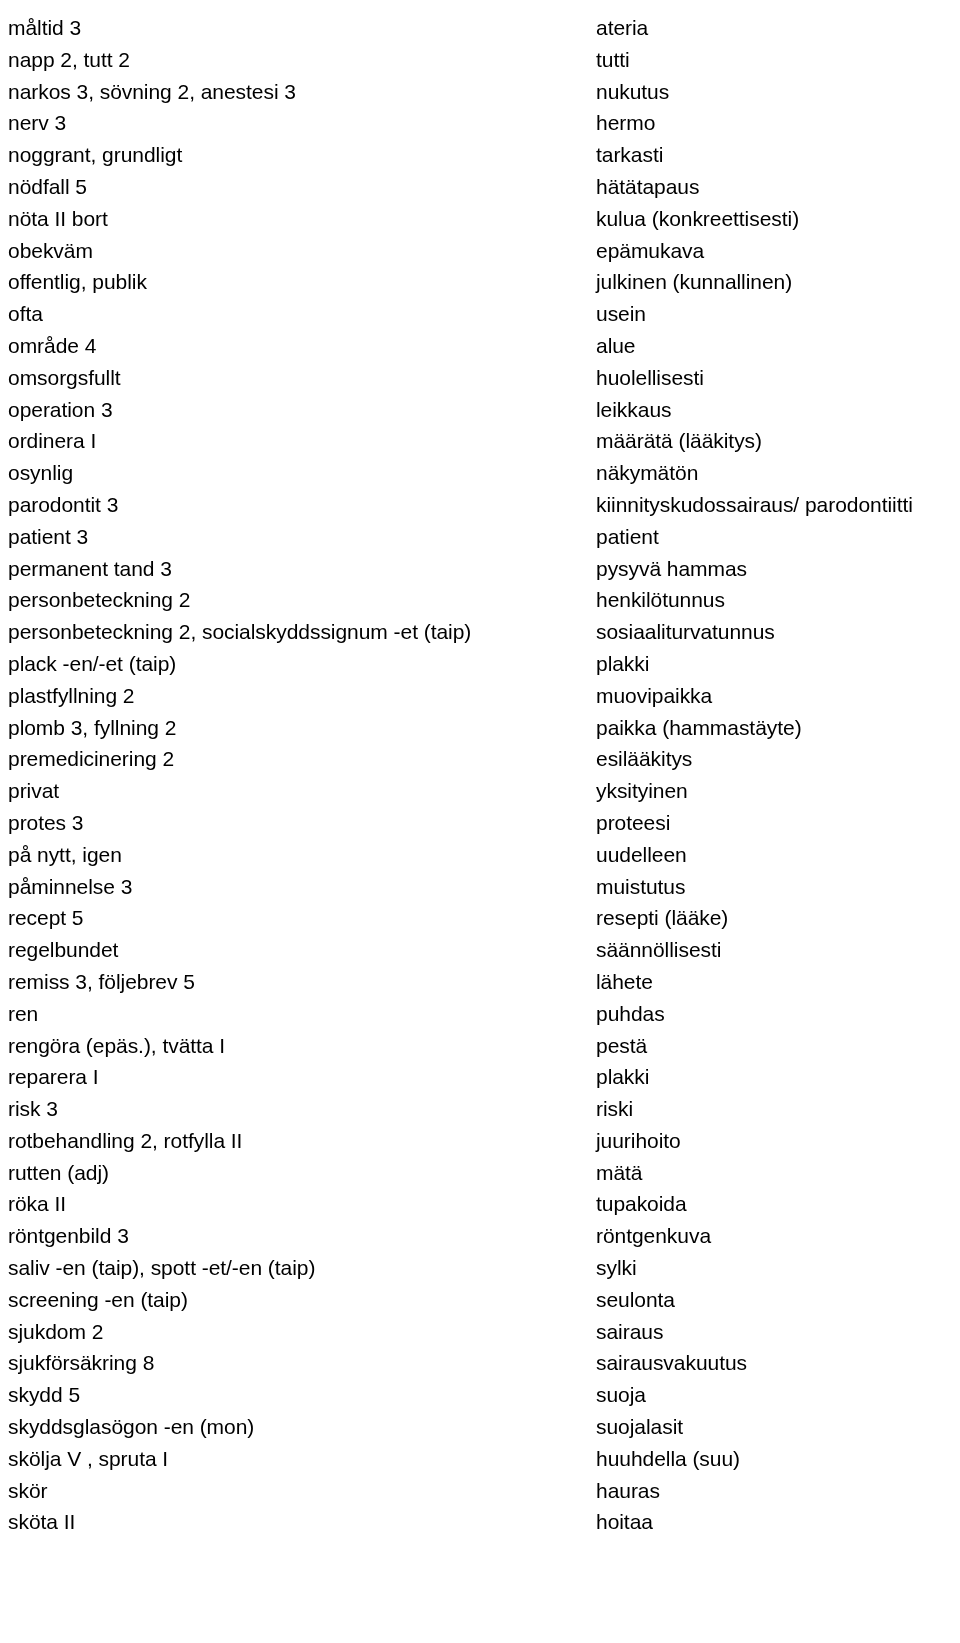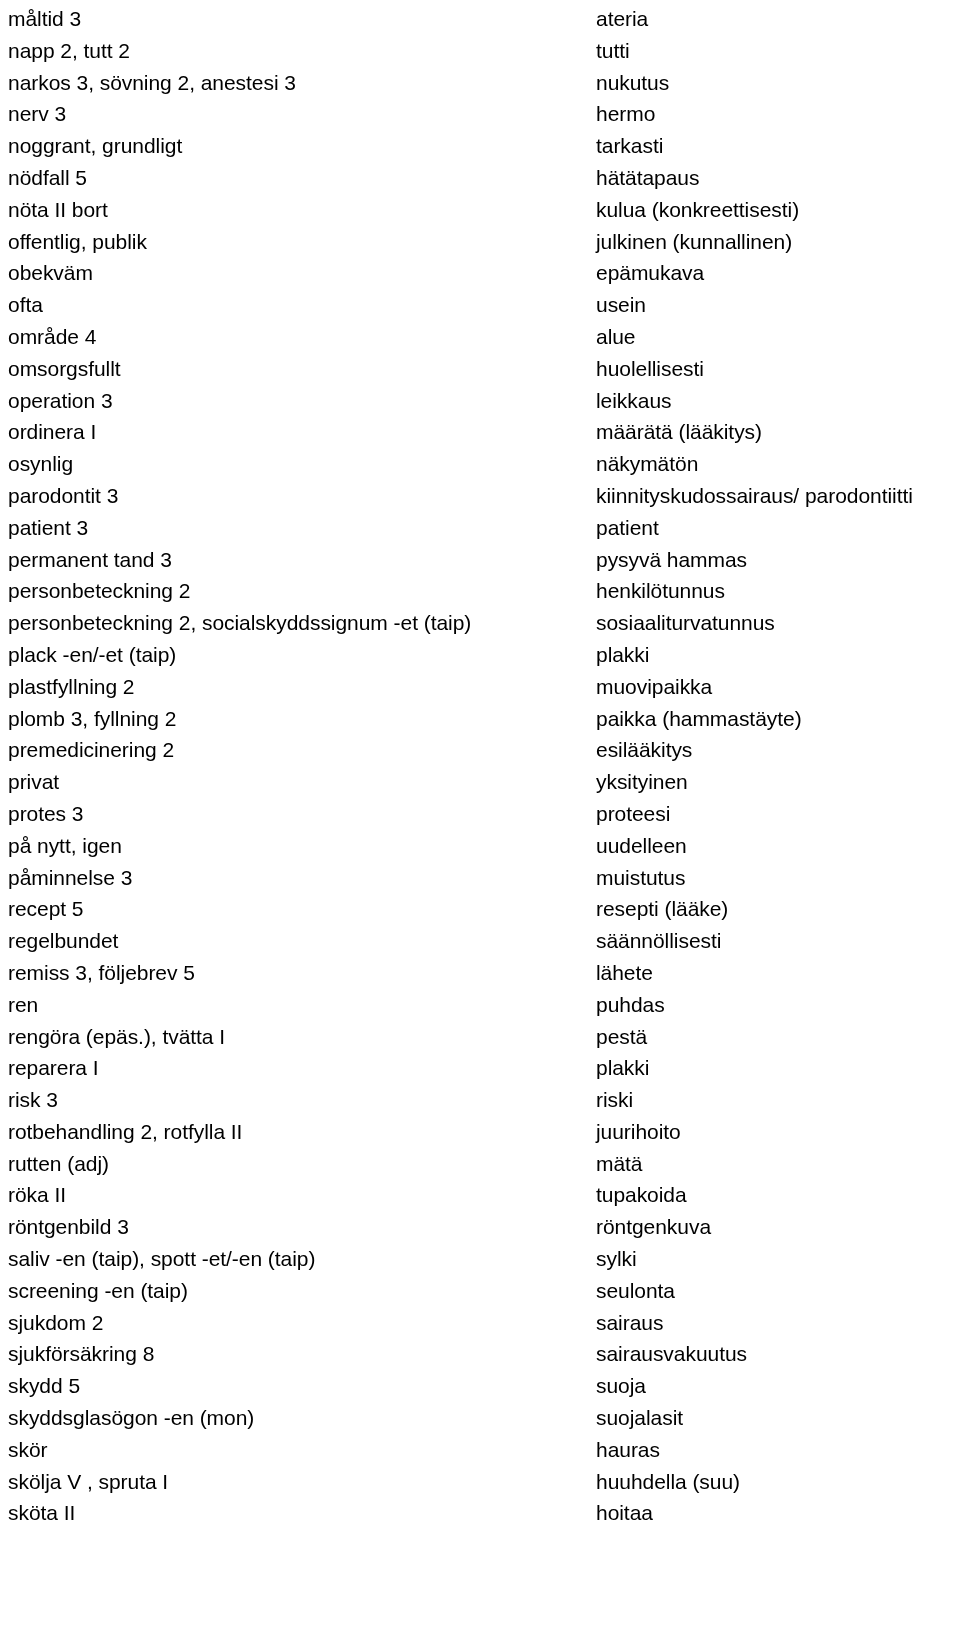--- a/index.html
+++ b/index.html
@@ -10,21 +10,21 @@
   body {
     width: 960px;
     height: 1643px;
     overflow: hidden;
     font-family: "Liberation Sans", "DejaVu Sans", sans-serif;
     color: #000000;
   }
   #glossary {
     position: relative;
     width: 960px;
-    padding-top: 3px;
+    padding-top: 12px;
     box-sizing: border-box;
   }
   .row {
     display: block;
     position: relative;
     height: 31.8px;
     line-height: 31.8px;
     white-space: nowrap;
   }
   .term {
@@ -68,28 +68,28 @@
     </div>
     <div class="row">
       <span class="term">nödfall 5</span>
       <span class="gloss">hätätapaus</span>
     </div>
     <div class="row">
       <span class="term">nöta II bort</span>
       <span class="gloss">kulua (konkreettisesti)</span>
     </div>
     <div class="row">
+      <span class="term">obekväm</span>
+      <span class="gloss">epämukava</span>
+    </div>
+    <div class="row">
       <span class="term">offentlig, publik</span>
       <span class="gloss">julkinen (kunnallinen)</span>
     </div>
     <div class="row">
-      <span class="term">obekväm</span>
-      <span class="gloss">epämukava</span>
-    </div>
-    <div class="row">
       <span class="term">ofta</span>
       <span class="gloss">usein</span>
     </div>
     <div class="row">
       <span class="term">område 4</span>
       <span class="gloss">alue</span>
     </div>
     <div class="row">
       <span class="term">omsorgsfullt</span>
       <span class="gloss">huolellisesti</span>
@@ -220,24 +220,24 @@
     </div>
     <div class="row">
       <span class="term">skydd 5</span>
       <span class="gloss">suoja</span>
     </div>
     <div class="row">
       <span class="term">skyddsglasögon -en (mon)</span>
       <span class="gloss">suojalasit</span>
     </div>
     <div class="row">
+      <span class="term">skölja V , spruta I</span>
+      <span class="gloss">huuhdella (suu)</span>
+    </div>
+    <div class="row">
       <span class="term">skör</span>
       <span class="gloss">hauras</span>
-    </div>
-    <div class="row">
-      <span class="term">skölja V , spruta I</span>
-      <span class="gloss">huuhdella (suu)</span>
     </div>
     <div class="row">
       <span class="term">sköta II</span>
       <span class="gloss">hoitaa</span>
     </div>
   </div>
 
 </body></html>

